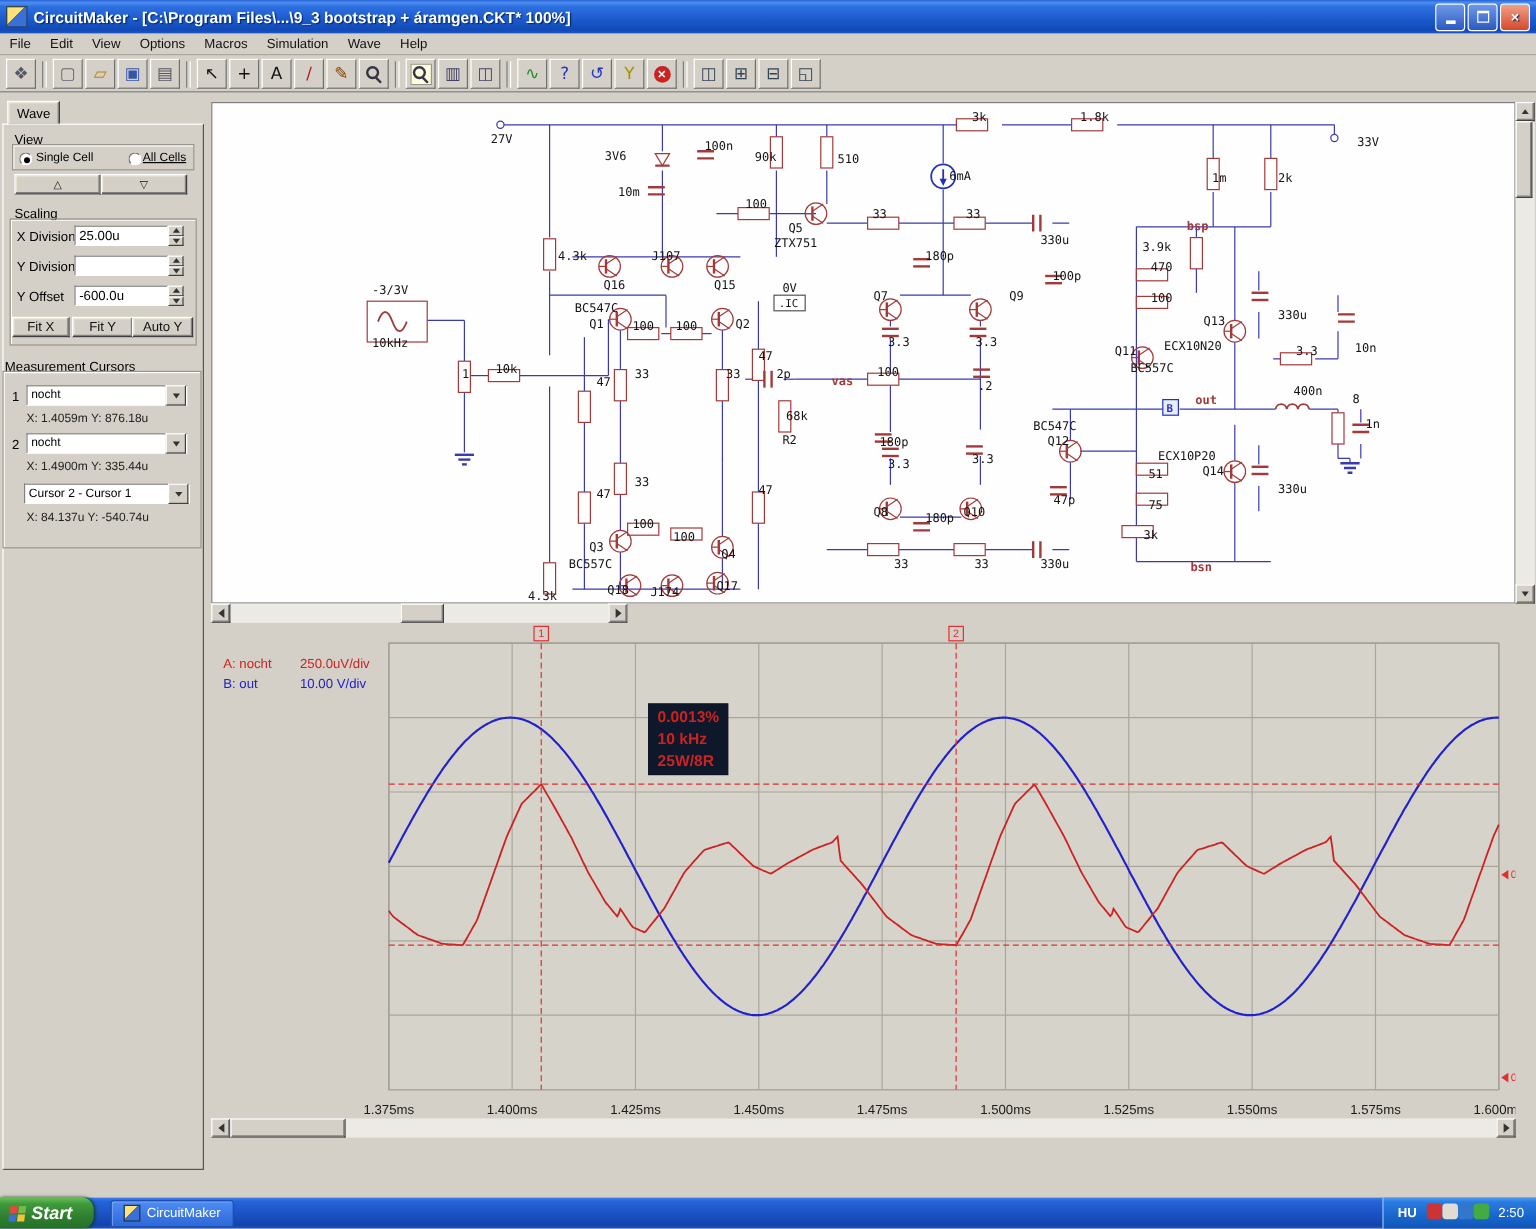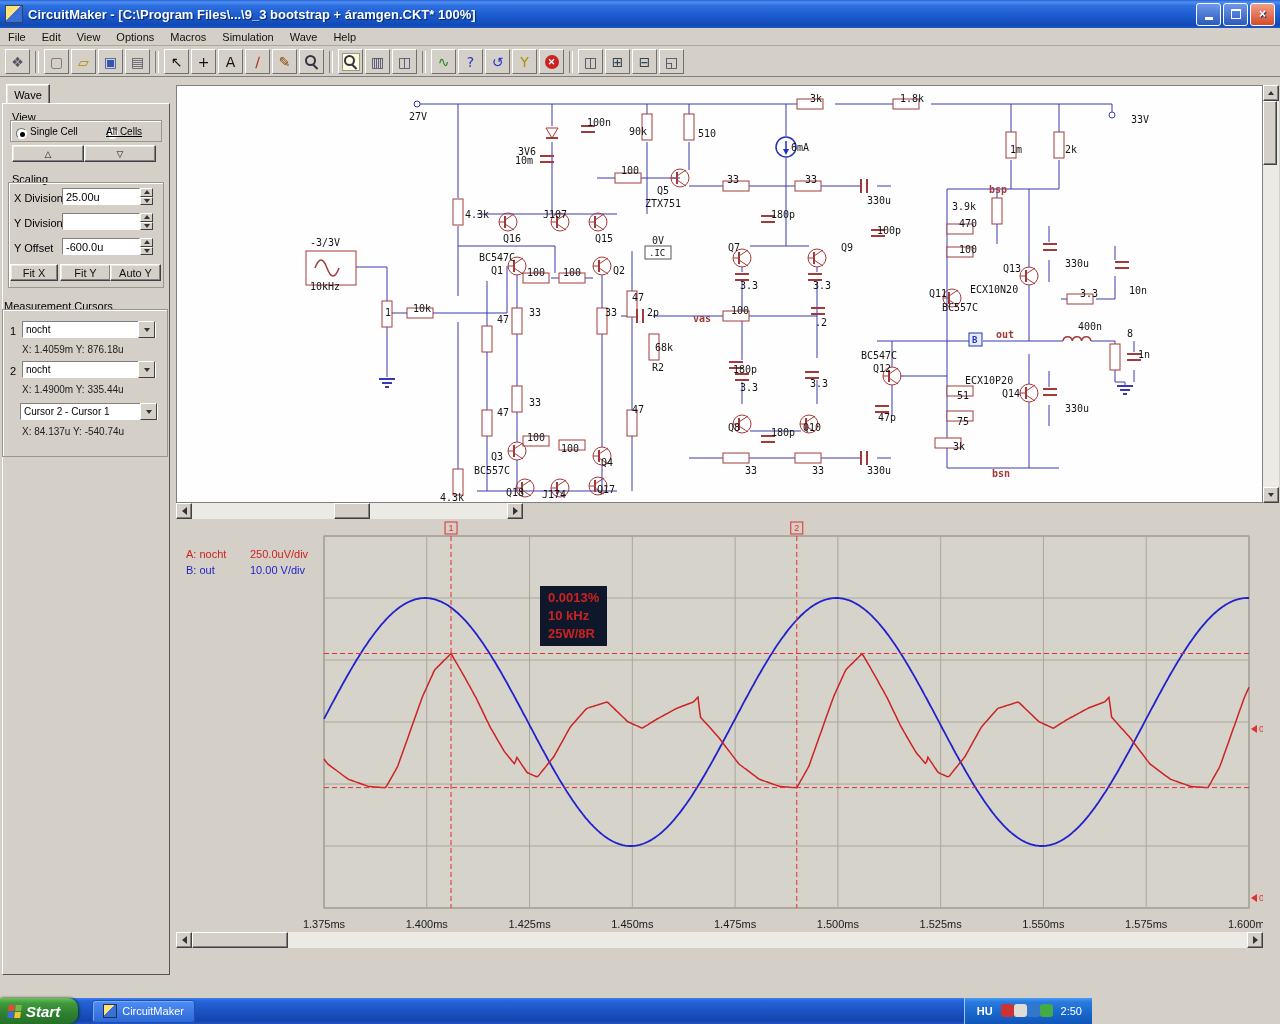--- a/index.html
+++ b/index.html
@@ -56,21 +56,21 @@
   #schpane{left:176px;top:85px;width:1087px;height:418px;background:#fefefe;border:1px solid #808080;overflow:hidden;}
   .schlabel{position:absolute;font-family:"DejaVu Sans Mono",monospace;font-size:10px;color:#141414;white-space:nowrap;line-height:10px;}
   .schlabel.net{color:#a33a3a;font-weight:bold;}
   #wavepane{left:176px;top:520px;width:1087px;height:412px;background:#d4d0c8;overflow:hidden;}
   #wavelegend{position:absolute;left:10px;top:28px;}
   .legrow{font-size:11px;white-space:nowrap;margin-bottom:4px;}
   .legrow .lname{display:inline-block;width:64px;}
   #annot{position:absolute;left:364px;top:66px;background:#0f172a;padding:3px 8px;font-size:13px;line-height:18px;font-weight:bold;}
   .analysis-tab{position:absolute;left:4px;top:1px;padding:3px 16px 4px 8px;background:#d4d0c8;border:1px solid #808080;border-top:none;font-size:11px;font-style:italic;color:#111;}
   
-  #taskbar{left:0;top:998px;width:1092px;height:26px;background:linear-gradient(180deg,#3a80f0 0%,#2764d8 12%,#1c53c4 50%,#1344ac 88%,#2157c8 100%);display:flex;align-items:center;text-align:center;}
+  #taskbar{left:0;top:998px;width:1280px;height:26px;background:linear-gradient(180deg,#3a80f0 0%,#2764d8 12%,#1c53c4 50%,#1344ac 88%,#2157c8 100%);display:flex;align-items:center;text-align:center;}
   #startbtn{height:26px;padding:0 18px 0 8px;display:flex;align-items:center;gap:5px;color:#fff;font-weight:bold;font-style:italic;font-size:15px;
     background:linear-gradient(180deg,#6cbf5c 0%,#3f9a3b 20%,#2f8030 60%,#267026 100%);border-radius:0 10px 10px 0;box-shadow:1px 0 3px #0a3a0a;}
   .flag{display:inline-grid;grid-template-columns:6px 6px;grid-template-rows:6px 6px;gap:1px;transform:skewX(-8deg);}
   .flag span{display:block;}
   .taskbtn{height:21px;margin-left:14px;padding:0 10px;display:flex;align-items:center;gap:5px;color:#fff;font-size:11px;
     background:linear-gradient(#4e8df5,#2d68d8);border:1px solid #1e4fb0;border-radius:3px;box-shadow:inset 1px 1px 0 #7aa8f8;}
   .cmicon{width:12px;height:12px;background:linear-gradient(135deg,#ffe27a 0 45%,#3a6fd8 45% 100%);border:1px solid #234;}
   #tray{margin-left:auto;height:26px;display:flex;align-items:center;gap:8px;padding:0 10px 0 12px;
     background:linear-gradient(180deg,#4a9bf2 0%,#2a7ae0 15%,#1766cc 60%,#1255b8 100%);border-left:1px solid #9cc4f8;color:#fff;font-size:11px;}
   .trayicon{width:13px;height:13px;border-radius:3px;display:inline-block;}
@@ -187,21 +187,21 @@
     <div class="abs btn3d" style="left:6px;top:6px;width:44px;height:20px;border-bottom:none;">
       <span class="lbl">Wave</span>
     </div>
     <div class="abs" style="left:2px;top:25px;width:168px;height:872px;border:1px solid;border-color:#fff #555 #555 #fff;"></div>
 
     <span class="abs lbl" style="left:12px;top:33px;">View</span>
     <div class="abs groove" style="left:10px;top:42px;width:152px;height:22px;">
       <span class="radio sel abs" style="left:5px;top:4px;"></span>
       <span class="abs lbl" style="left:19px;top:5px;font-size:10px;">Single Cell</span>
       <span class="radio abs" style="left:81px;top:4px;"></span>
-      <span class="abs lbl" style="left:95px;top:5px;font-size:10px;text-decoration:underline;">All Cells</span>
+      <span class="abs lbl" style="left:108px;top:5px;font-size:10px;text-decoration:underline;">All Cells</span>
     </div>
     <button class="abs btn3d" style="left:12px;top:67px;width:72px;height:17px;font-size:9px;">△</button>
     <button class="abs btn3d" style="left:84px;top:67px;width:72px;height:17px;font-size:9px;">▽</button>
 
     <span class="abs lbl" style="left:12px;top:95px;">Scaling</span>
     <div class="abs groove" style="left:8px;top:104px;width:156px;height:106px;"></div>
     <span class="abs lbl" style="left:14px;top:114px;">X Division</span>
     <input class="abs field" style="left: 62px; top: 110px; width: 78px; height: 17px;" value="25.00u">
     <span class="abs spinner" style="left:140px;top:110px;height:17px;">
         <span class="spinhalf">
@@ -545,21 +545,21 @@
         <path d="M886,255 a4.7,5 0 0 1 9.3,0 a4.7,5 0 0 1 9.3,0 a4.7,5 0 0 1 9.3,0" fill="none" stroke="#a33a3a" stroke-width="1.5"></path>
         <rect x="129" y="165" width="50" height="34" fill="#fff" stroke="#a33a3a"></rect>
         <path d="M138,182 q6,-16 12,0 q6,16 12,0" fill="none" stroke="#a33a3a" stroke-width="1.5"></path>
         <rect x="468" y="160" width="26" height="13" fill="#fff" stroke="#555"></rect>
         <text x="472" y="170" font-size="9" font-family="DejaVu Sans Mono, monospace" fill="#141414">.IC</text>
         <rect x="792" y="247" width="13" height="13" fill="#e8ecff" stroke="#2233bb"></rect>
         <text x="795" y="257" font-size="9" font-weight="bold" font-family="DejaVu Sans Mono, monospace" fill="#2233bb">B</text>
       </svg>
     <div id="schlabels" class="abs" style="left:0;top:0;width:1087px;height:418px;">
         <span class="schlabel" style="left: 232px; top: 26px;">27V</span>
-        <span class="schlabel" style="left: 341px; top: 40px; margin-top: 21px;">3V6</span>
+        <span class="schlabel" style="left: 327px; top: 40px;">3V6</span>
         <span class="schlabel" style="left: 410px; top: 32px;">100n</span>
         <span class="schlabel" style="left: 452px; top: 41px;">90k</span>
         <span class="schlabel" style="left: 521px; top: 43px;">510</span>
         <span class="schlabel" style="left: 633px; top: 8px;">3k</span>
         <span class="schlabel" style="left: 723px; top: 8px;">1.8k</span>
         <span class="schlabel" style="left: 954px; top: 29px;">33V</span>
         <span class="schlabel" style="left: 338px; top: 70px;">10m</span>
         <span class="schlabel" style="left: 614px; top: 57px;">6mA</span>
         <span class="schlabel" style="left: 833px; top: 59px;">1m</span>
         <span class="schlabel" style="left: 888px; top: 59px;">2k</span>

